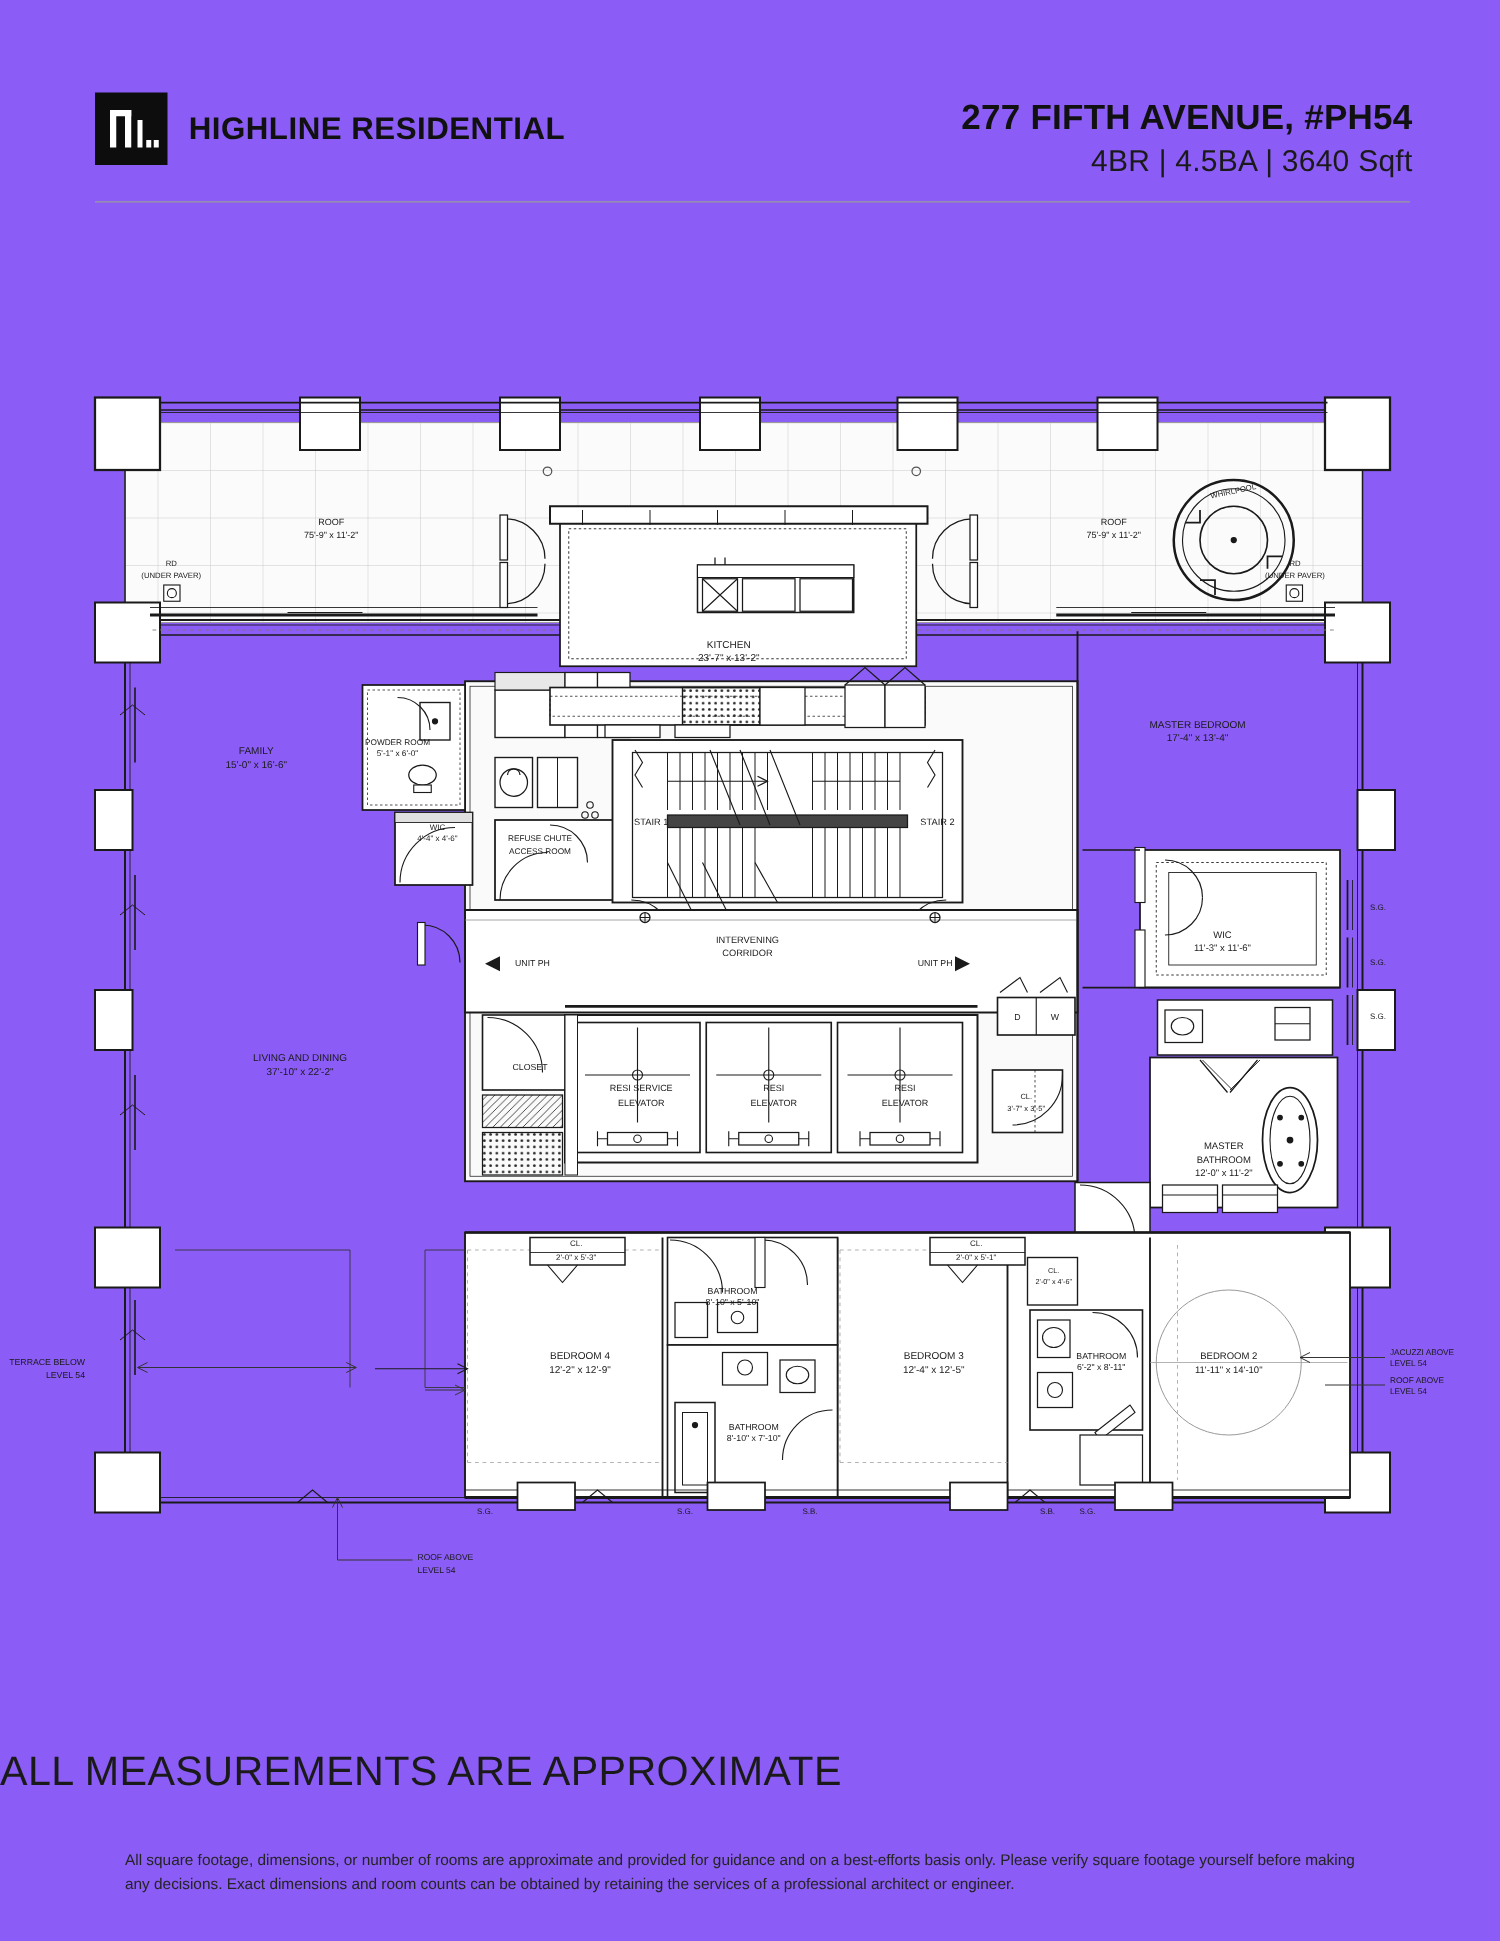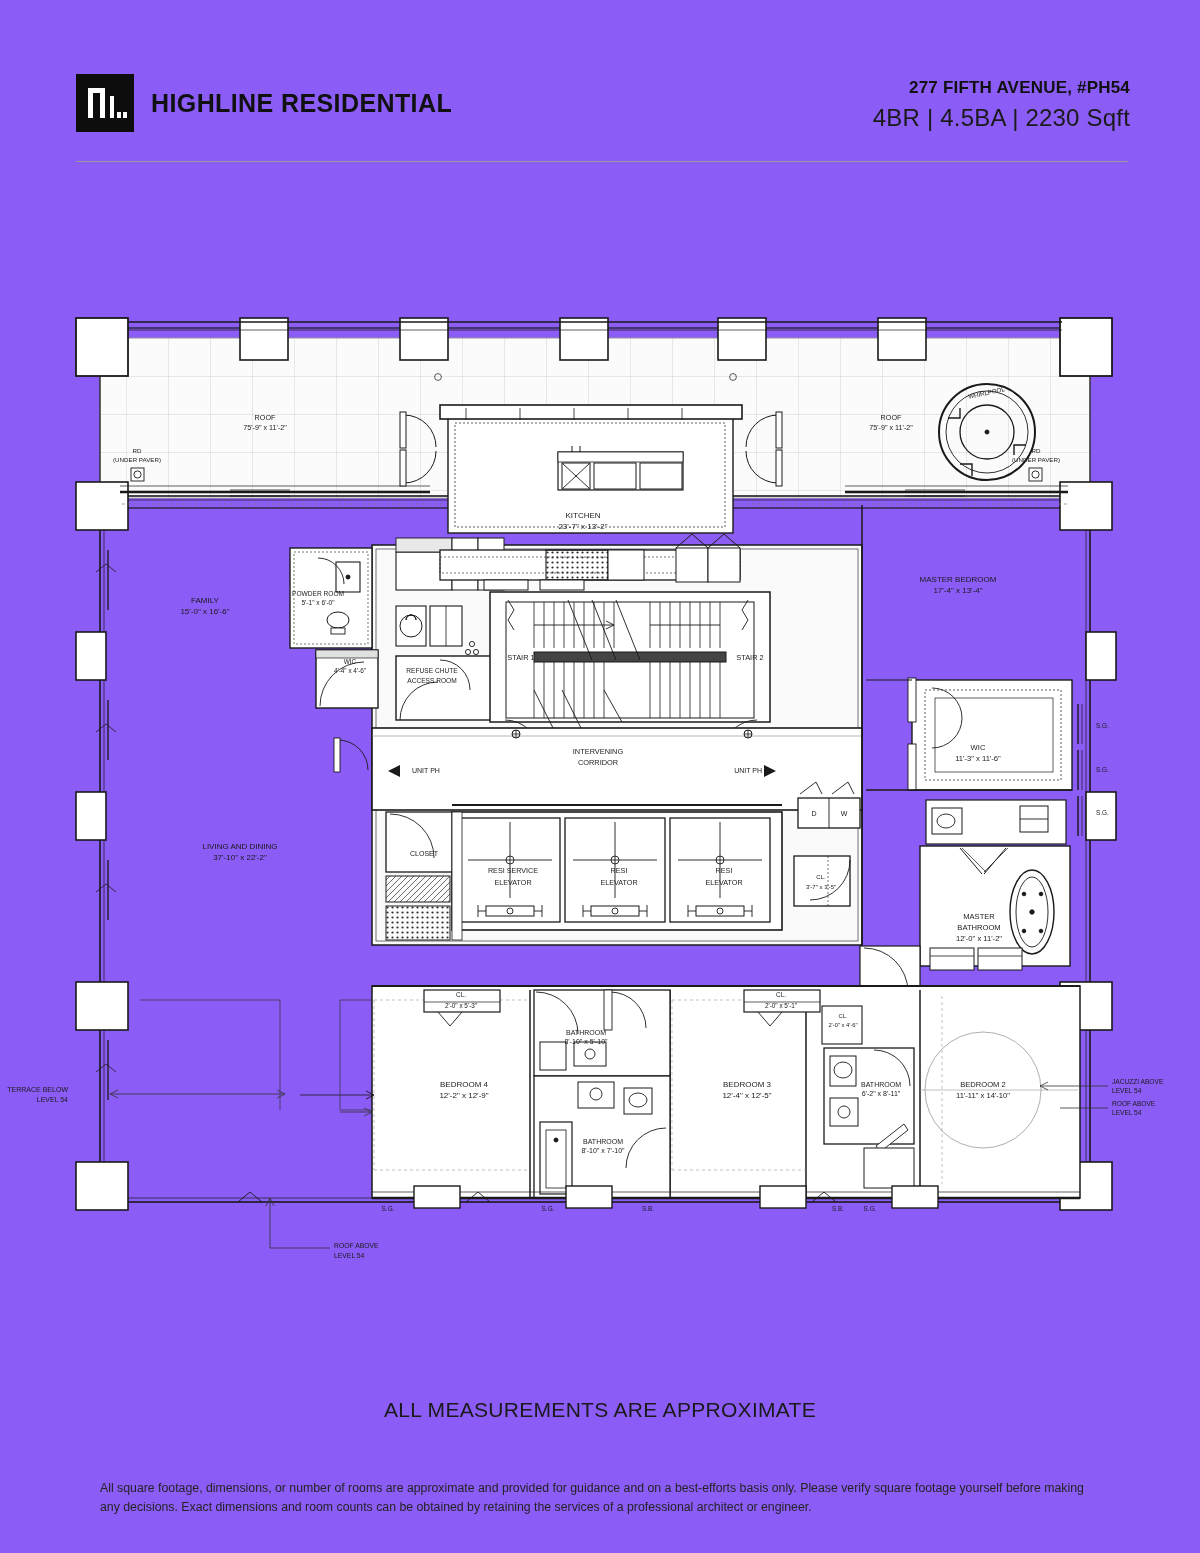--- a/index.html
+++ b/index.html
@@ -49,21 +49,21 @@
     letter-spacing: 0.4px;
     color: #111;
     white-space: nowrap;
   }
   #title-block {
     position: absolute;
     right: 70px; top: 78px;
     text-align: right;
   }
   #unit-title {
-    font-size: 17px;
+    font-size: 28px;
     font-weight: 700;
     color: #111;
     letter-spacing: 0.2px;
     line-height: 1.15;
     white-space: nowrap;
   }
   #unit-subtitle {
     font-size: 24px;
     font-weight: 400;
     color: #1a1a1a;
@@ -85,22 +85,21 @@
     left: 0; top: 300px;
     width: 1200px; height: 1000px;
   }
   #plan-svg { display: block; }
 
   
   #footer-heading {
     position: absolute;
     left: 0; top: 1398px;
     width: 1200px;
-    text-align: center;
-    font-size: 21px;
+    font-size: 33px;
     letter-spacing: 0.3px;
     color: #1a1a1a;
     font-weight: 400;
   }
   #footer-disclaimer {
     position: absolute;
     left: 100px; top: 1479px;
     width: 1000px;
     text-align: left;
     font-size: 12.3px;
@@ -122,21 +121,21 @@
         <span class="lg-v2"></span>
           <span class="lg-v3"></span>
         <span class="lg-d1"></span>
           <span class="lg-d2"></span>
       </div>
       <div id="brand-name">HIGHLINE RESIDENTIAL</div>
     </div>
 
     <div id="title-block">
       <div id="unit-title">277 FIFTH AVENUE, #PH54</div>
-      <div id="unit-subtitle">4BR | 4.5BA | 2230 Sqft</div>
+      <div id="unit-subtitle">4BR | 4.5BA | 3640 Sqft</div>
     </div>
 
     <div id="header-rule"></div>
   </div>
 
   <div id="plan-wrap">
     <svg id="plan-svg" width="1200" height="1000" viewBox="0 0 1200 1000" xmlns="http://www.w3.org/2000/svg">
       <defs>
         <pattern id="terracegrid" width="42" height="38" patternUnits="userSpaceOnUse">
           <rect width="42" height="38" fill="#fbfbfb"></rect>

